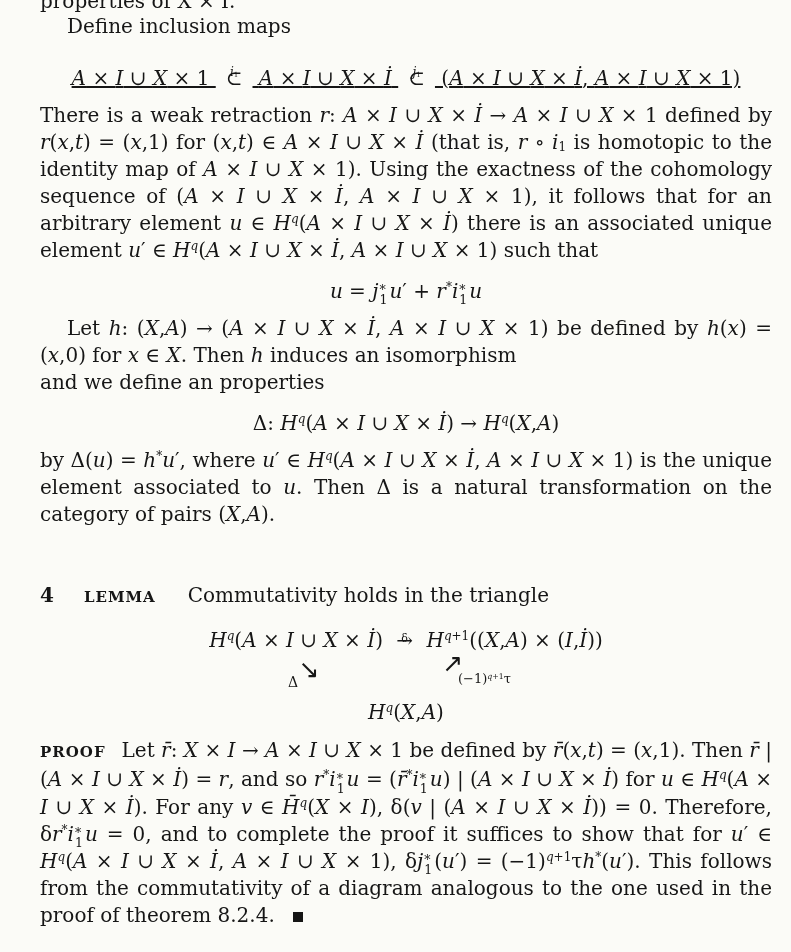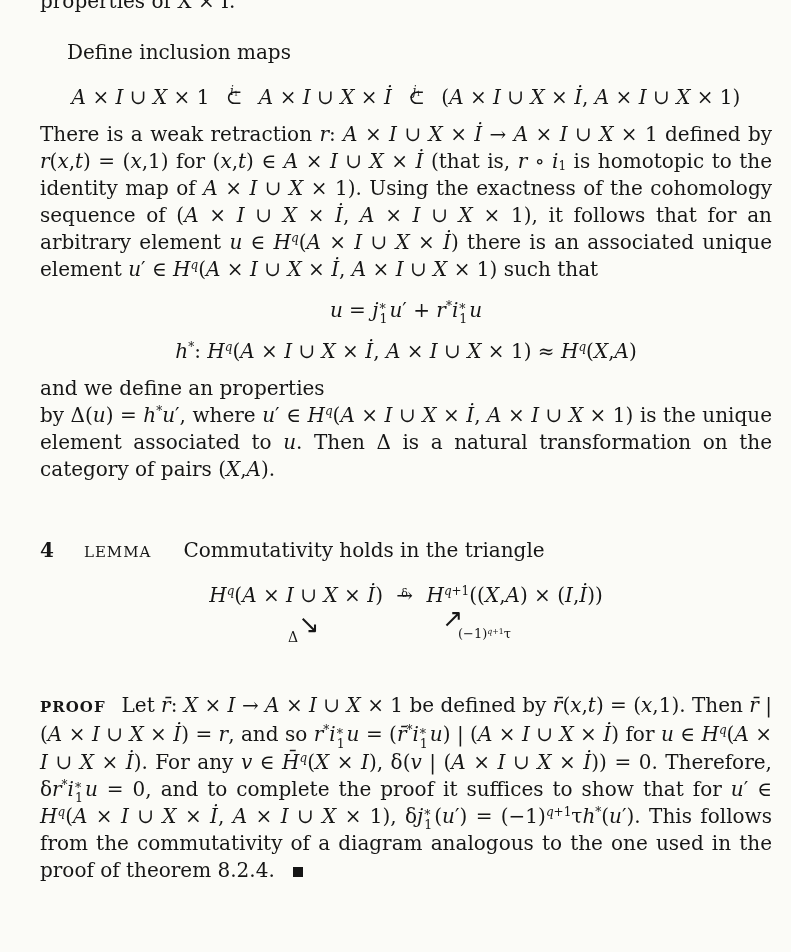--- a/index.html
+++ b/index.html
@@ -6,34 +6,34 @@
   body{
     width:791px;height:952px;overflow:hidden;
     background:#fbfbf7;color:#161616;
     font-family:"DejaVu Serif", serif;
     font-size:20px;line-height:27px;
   }
   .page{padding:0 19px 0 40px;}
   p{margin:0;text-align:justify;}
   .clip{height:13px;overflow:hidden;position:relative;}
   .clip-inner{position:absolute;top:-12px;left:0;white-space:nowrap;}
-  .indent{text-indent:27px;margin-top:26px;}
+  .indent{text-indent:27px;}
   .formula{text-align:center;margin:14px 0 10px;}
-  .formula.f1{margin-top:18px;}
+  .formula.f1{margin-top:25px;text-decoration:underline;}
   sup{font-size:0.6em;vertical-align:0.55em;line-height:0;}
   sub{font-size:0.6em;vertical-align:-0.2em;line-height:0;}
   .inc{position:relative;display:inline-block;margin:0 10px;}
   .inc-lbl{position:absolute;left:50%;transform:translateX(-50%);bottom:1.15em;font-size:12px;line-height:1;white-space:nowrap;}
   .arr{position:relative;display:inline-block;margin:0 7px;}
   .arr-lbl{position:absolute;left:50%;transform:translateX(-50%);bottom:0.95em;font-size:11px;line-height:1;}
   .ss{display:inline-block;vertical-align:-0.5em;line-height:0.8;font-size:12.5px;text-align:left;margin:0 2px 0 1px;}
   .ss span{display:block;}
   .lemma{margin:17px 0 8px;display:flex;align-items:baseline;}
   .lemma-num{font-weight:bold;margin-right:30px;}
-  .lemma-label{font-weight:normal;font-size:15px;letter-spacing:1px;margin-right:32px;margin-top:39px;}
+  .lemma-label{font-weight:bold;font-size:15px;letter-spacing:1px;margin-right:32px;margin-top:39px;}
   .lemma-statement{}
   .diagram{position:relative;height:112px;margin:6px 0 6px;}
   .diag-top{position:absolute;top:8px;left:0;width:100%;text-align:center;}
   .diag-left{position:absolute;left:248px;top:38px;}
   .diag-left .dl{position:relative;top:9px;font-size:14px;}
   .diag-left .se{font-family:"DejaVu Sans",sans-serif;font-size:25px;line-height:1;}
   .diag-right{position:absolute;left:402px;top:32px;}
   .diag-right .ne{font-family:"DejaVu Sans",sans-serif;font-size:25px;line-height:1;}
   .diag-right .tl{font-size:13px;position:relative;top:11px;left:-5px;white-space:nowrap;}
   .diag-bottom{position:absolute;top:80px;left:0;width:100%;text-align:center;}
@@ -51,35 +51,37 @@
   </div>
 
   <p class="indent">Define inclusion maps</p>
 
   <div class="formula f1"><i>A</i> × <i>I</i> ∪ <i>X</i> × 1 <span class="inc"><span class="inc-lbl"><i>i</i><sub>1</sub></span>⊂</span> <i>A</i> × <i>I</i> ∪ <i>X</i> × <i>İ</i> <span class="inc"><span class="inc-lbl"><i>j</i><sub>1</sub></span>⊂</span> (<i>A</i> × <i>I</i> ∪ <i>X</i> × <i>İ</i>, <i>A</i> × <i>I</i> ∪ <i>X</i> × 1)</div>
 
   <p>There is a weak retraction <i>r</i>: <i>A</i> × <i>I</i> ∪ <i>X</i> × <i>İ</i> → <i>A</i> × <i>I</i> ∪ <i>X</i> × 1 defined by <i>r</i>(<i>x</i>,<i>t</i>) = (<i>x</i>,1) for (<i>x</i>,<i>t</i>) ∈ <i>A</i> × <i>I</i> ∪ <i>X</i> × <i>İ</i> (that is, <i>r</i> ∘ <i>i</i><sub>1</sub> is homotopic to the identity map of <i>A</i> × <i>I</i> ∪ <i>X</i> × 1). Using the exactness of the cohomology sequence of (<i>A</i> × <i>I</i> ∪ <i>X</i> × <i>İ</i>, <i>A</i> × <i>I</i> ∪ <i>X</i> × 1), it follows that for an arbitrary element <i>u</i> ∈ <i>H</i><sup><i>q</i></sup>(<i>A</i> × <i>I</i> ∪ <i>X</i> × <i>İ</i>) there is an associated unique element <i>u</i>′ ∈ <i>H</i><sup><i>q</i></sup>(<i>A</i> × <i>I</i> ∪ <i>X</i> × <i>İ</i>, <i>A</i> × <i>I</i> ∪ <i>X</i> × 1) such that</p>
 
   <div class="formula"><i>u</i> = <i>j</i><span class="ss"><span class="t">*</span><span class="b">1</span></span><i>u</i>′ + <i>r</i><sup>*</sup><i>i</i><span class="ss"><span class="t">*</span><span class="b">1</span></span><i>u</i></div>
 
+  <p class="indent">Let <i>h</i>: (<i>X</i>,<i>A</i>) → (<i>A</i> × <i>I</i> ∪ <i>X</i> × <i>İ</i>, <i>A</i> × <i>I</i> ∪ <i>X</i> × 1) be defined by <i>h</i>(<i>x</i>) = (<i>x</i>,0) for <i>x</i> ∈ <i>X</i>. Then <i>h</i> induces an isomorphism</p>
 
-  <div class="formula"><i>h</i><sup>*</sup>: <i>H</i><sup><i>q</i></sup>(<i>A</i> × <i>I</i> ∪ <i>X</i> × <i>İ</i>, <i>A</i> × <i>I</i> ∪ <i>X</i> × 1) ≈ <i>H</i><sup><i>q</i></sup>(<i>X</i>,<i>A</i>)</div>
 
   <p>and we define an properties</p>
 
+  <div class="formula">Δ: <i>H</i><sup><i>q</i></sup>(<i>A</i> × <i>I</i> ∪ <i>X</i> × <i>İ</i>) → <i>H</i><sup><i>q</i></sup>(<i>X</i>,<i>A</i>)</div>
 
   <p>by Δ(<i>u</i>) = <i>h</i><sup>*</sup><i>u</i>′, where <i>u</i>′ ∈ <i>H</i><sup><i>q</i></sup>(<i>A</i> × <i>I</i> ∪ <i>X</i> × <i>İ</i>, <i>A</i> × <i>I</i> ∪ <i>X</i> × 1) is the unique element associated to <i>u</i>. Then Δ is a natural transformation on the category of pairs (<i>X</i>,<i>A</i>).</p>
 
   <div class="lemma">
     <span class="lemma-num">4</span>
     <span class="lemma-label">LEMMA</span>
     <span class="lemma-statement">Commutativity holds in the triangle</span>
   </div>
 
   <div class="diagram">
     <div class="diag-top"><i>H</i><sup><i>q</i></sup>(<i>A</i> × <i>I</i> ∪ <i>X</i> × <i>İ</i>) <span class="arr"><span class="arr-lbl">δ</span>→</span> <i>H</i><sup><i>q</i>+1</sup>((<i>X</i>,<i>A</i>) × (<i>I</i>,<i>İ</i>))</div>
     <div class="diag-left"><span class="dl">Δ</span><span class="se">↘</span></div>
     <div class="diag-right"><span class="ne">↗</span><span class="tl">(−1)<sup><i>q</i>+1</sup>τ</span></div>
+    <div class="diag-bottom"><i>H</i><sup><i>q</i></sup>(<i>X</i>,<i>A</i>)</div>
   </div>
 
   <p class="proof"><span class="runin">PROOF</span><span>Let <i>r̄</i>: <i>X</i> × <i>I</i> → <i>A</i> × <i>I</i> ∪ <i>X</i> × 1 be defined by <i>r̄</i>(<i>x</i>,<i>t</i>) = (<i>x</i>,1). Then <i>r̄</i> | (<i>A</i> × <i>I</i> ∪ <i>X</i> × <i>İ</i>) = <i>r</i>, and so <i>r</i><sup>*</sup><i>i</i><span class="ss"><span class="t">*</span><span class="b">1</span></span><i>u</i> = (<i>r̄</i><sup>*</sup><i>i</i><span class="ss"><span class="t">*</span><span class="b">1</span></span><i>u</i>) | (<i>A</i> × <i>I</i> ∪ <i>X</i> × <i>İ</i>) for <i>u</i> ∈ <i>H</i><sup><i>q</i></sup>(<i>A</i> × <i>I</i> ∪ <i>X</i> × <i>İ</i>). For any <i>v</i> ∈ <i>H̄</i><sup><i>q</i></sup>(<i>X</i> × <i>I</i>), δ(<i>v</i> | (<i>A</i> × <i>I</i> ∪ <i>X</i> × <i>İ</i>)) = 0. Therefore, δ<i>r</i><sup>*</sup><i>i</i><span class="ss"><span class="t">*</span><span class="b">1</span></span><i>u</i> = 0, and to complete the proof it suffices to show that for <i>u</i>′ ∈ <i>H</i><sup><i>q</i></sup>(<i>A</i> × <i>I</i> ∪ <i>X</i> × <i>İ</i>, <i>A</i> × <i>I</i> ∪ <i>X</i> × 1), δ<i>j</i><span class="ss"><span class="t">*</span><span class="b">1</span></span>(<i>u</i>′) = (−1)<sup><i>q</i>+1</sup>τ<i>h</i><sup>*</sup>(<i>u</i>′). This follows from the commutativity of a diagram analogous to the one used in the proof of theorem 8.2.4. <span class="qed"></span></span></p>
 
 </div>
 
 </body></html>

